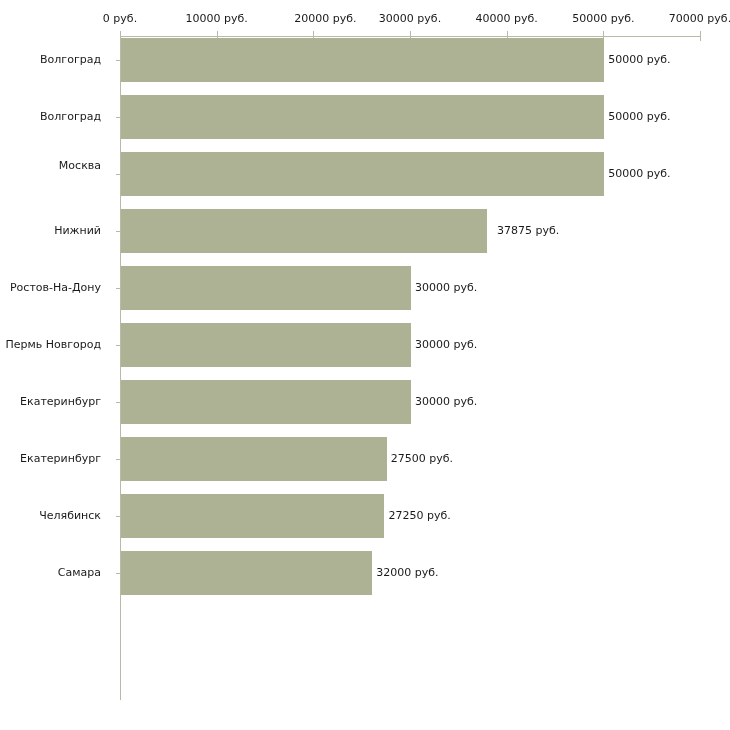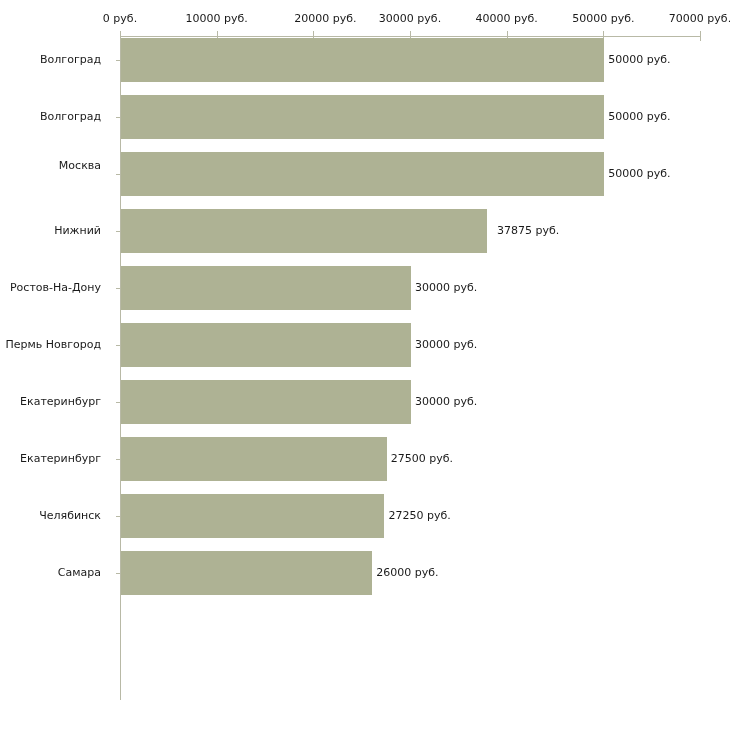--- a/index.html
+++ b/index.html
@@ -128,21 +128,21 @@
       <div class="bar-value" style="left: 415px; top: 288px;">30000 руб.</div>
       <div class="bar" title="Нижний Новгород — 30000 руб." style="top: 323px; width: 290px; background: rgb(174, 178, 148);"></div>
       <div class="bar-value" style="left: 415px; top: 345px;">30000 руб.</div>
       <div class="bar" title="Екатеринбург — 30000 руб." style="top: 380px; width: 290px; background: rgb(174, 178, 148);"></div>
       <div class="bar-value" style="left: 415px; top: 402px;">30000 руб.</div>
       <div class="bar" title="Новосибирск — 27500 руб." style="top: 437px; width: 265.833px; background: rgb(174, 178, 148);"></div>
       <div class="bar-value" style="left: 390.833px; top: 459px;">27500 руб.</div>
       <div class="bar" title="Челябинск — 27250 руб." style="top: 494px; width: 263.417px; background: rgb(174, 178, 148);"></div>
       <div class="bar-value" style="left: 388.417px; top: 516px;">27250 руб.</div>
       <div class="bar" title="Самара — 26000 руб." style="top: 551px; width: 251.333px; background: rgb(174, 178, 148);"></div>
-      <div class="bar-value" style="left: 376.333px; top: 573px;">26000 руб.</div>
+      <div class="bar-value" style="left: 376.333px; top: 573px;">32000 руб.</div>
     </div>
   <div id="cat-labels">
       <div class="cat-tick" style="top: 60px;"></div>
       <div class="cat-label" style="top: 60px;">Волгоград</div>
       <div class="cat-tick" style="top: 117px;"></div>
       <div class="cat-label" style="top: 117px;">Волгоград</div>
       <div class="cat-tick" style="top: 174px;"></div>
       <div class="cat-label" style="top: 166px;">Москва</div>
       <div class="cat-tick" style="top: 231px;"></div>
       <div class="cat-label" style="top: 231px;">Нижний</div>

